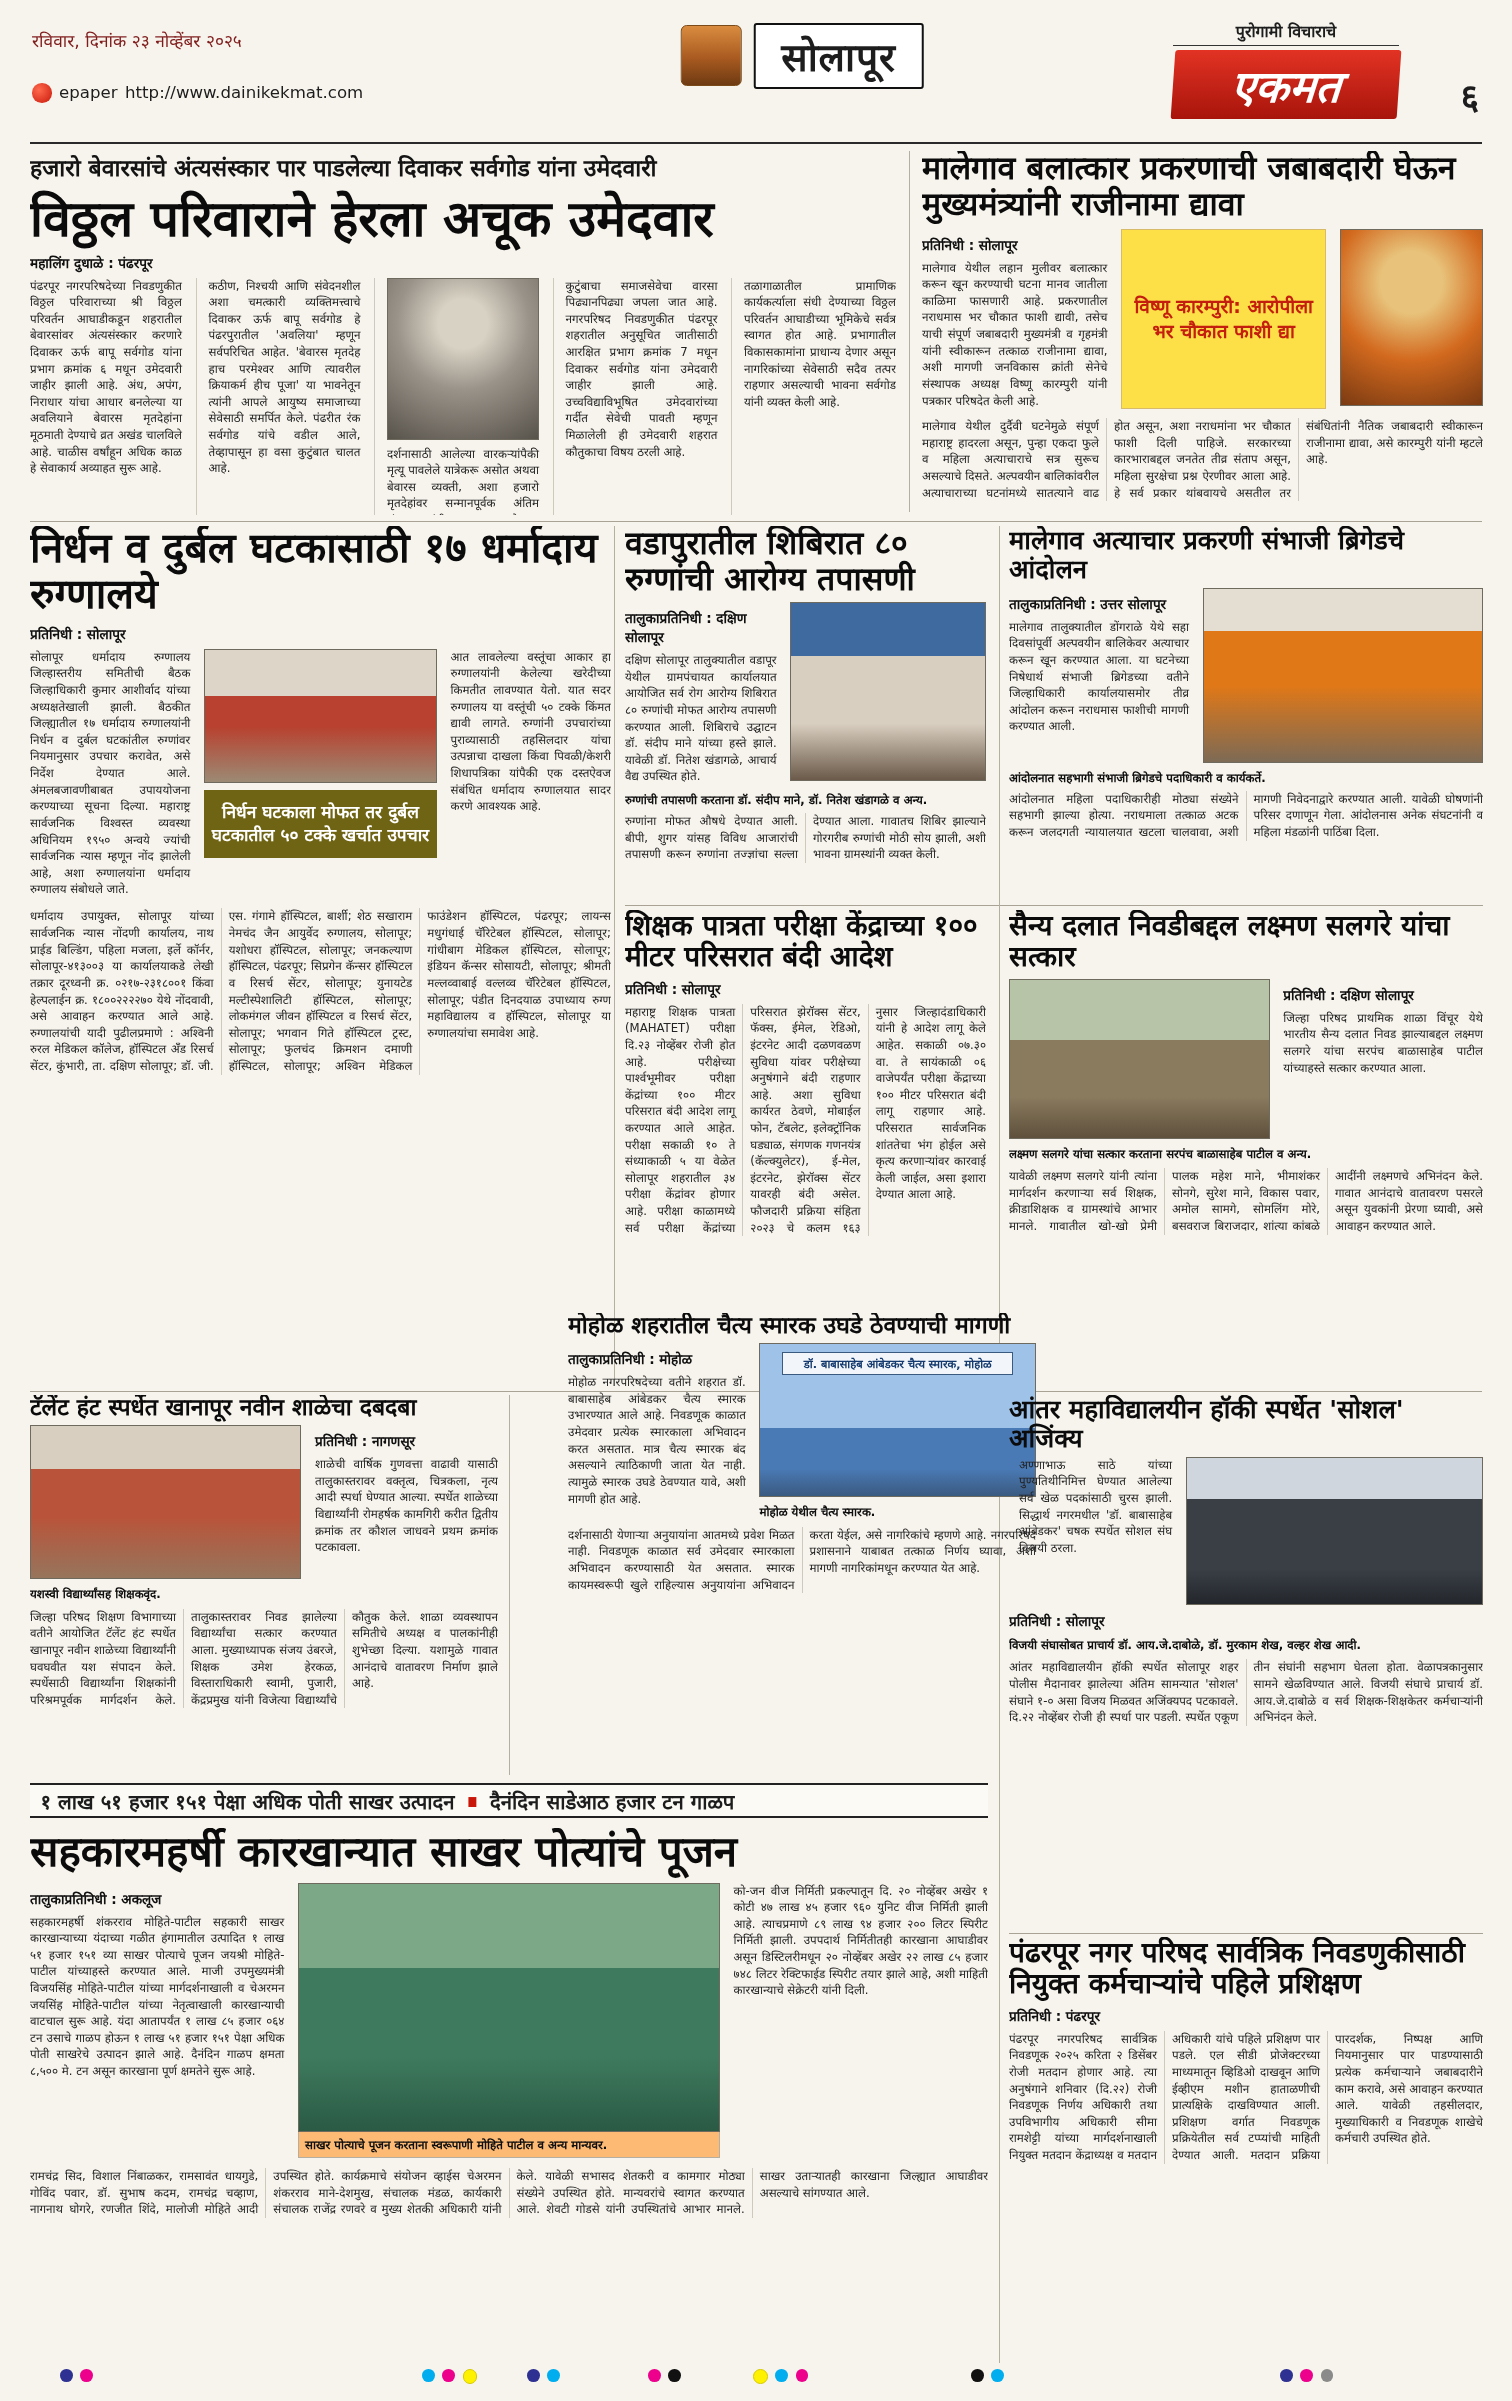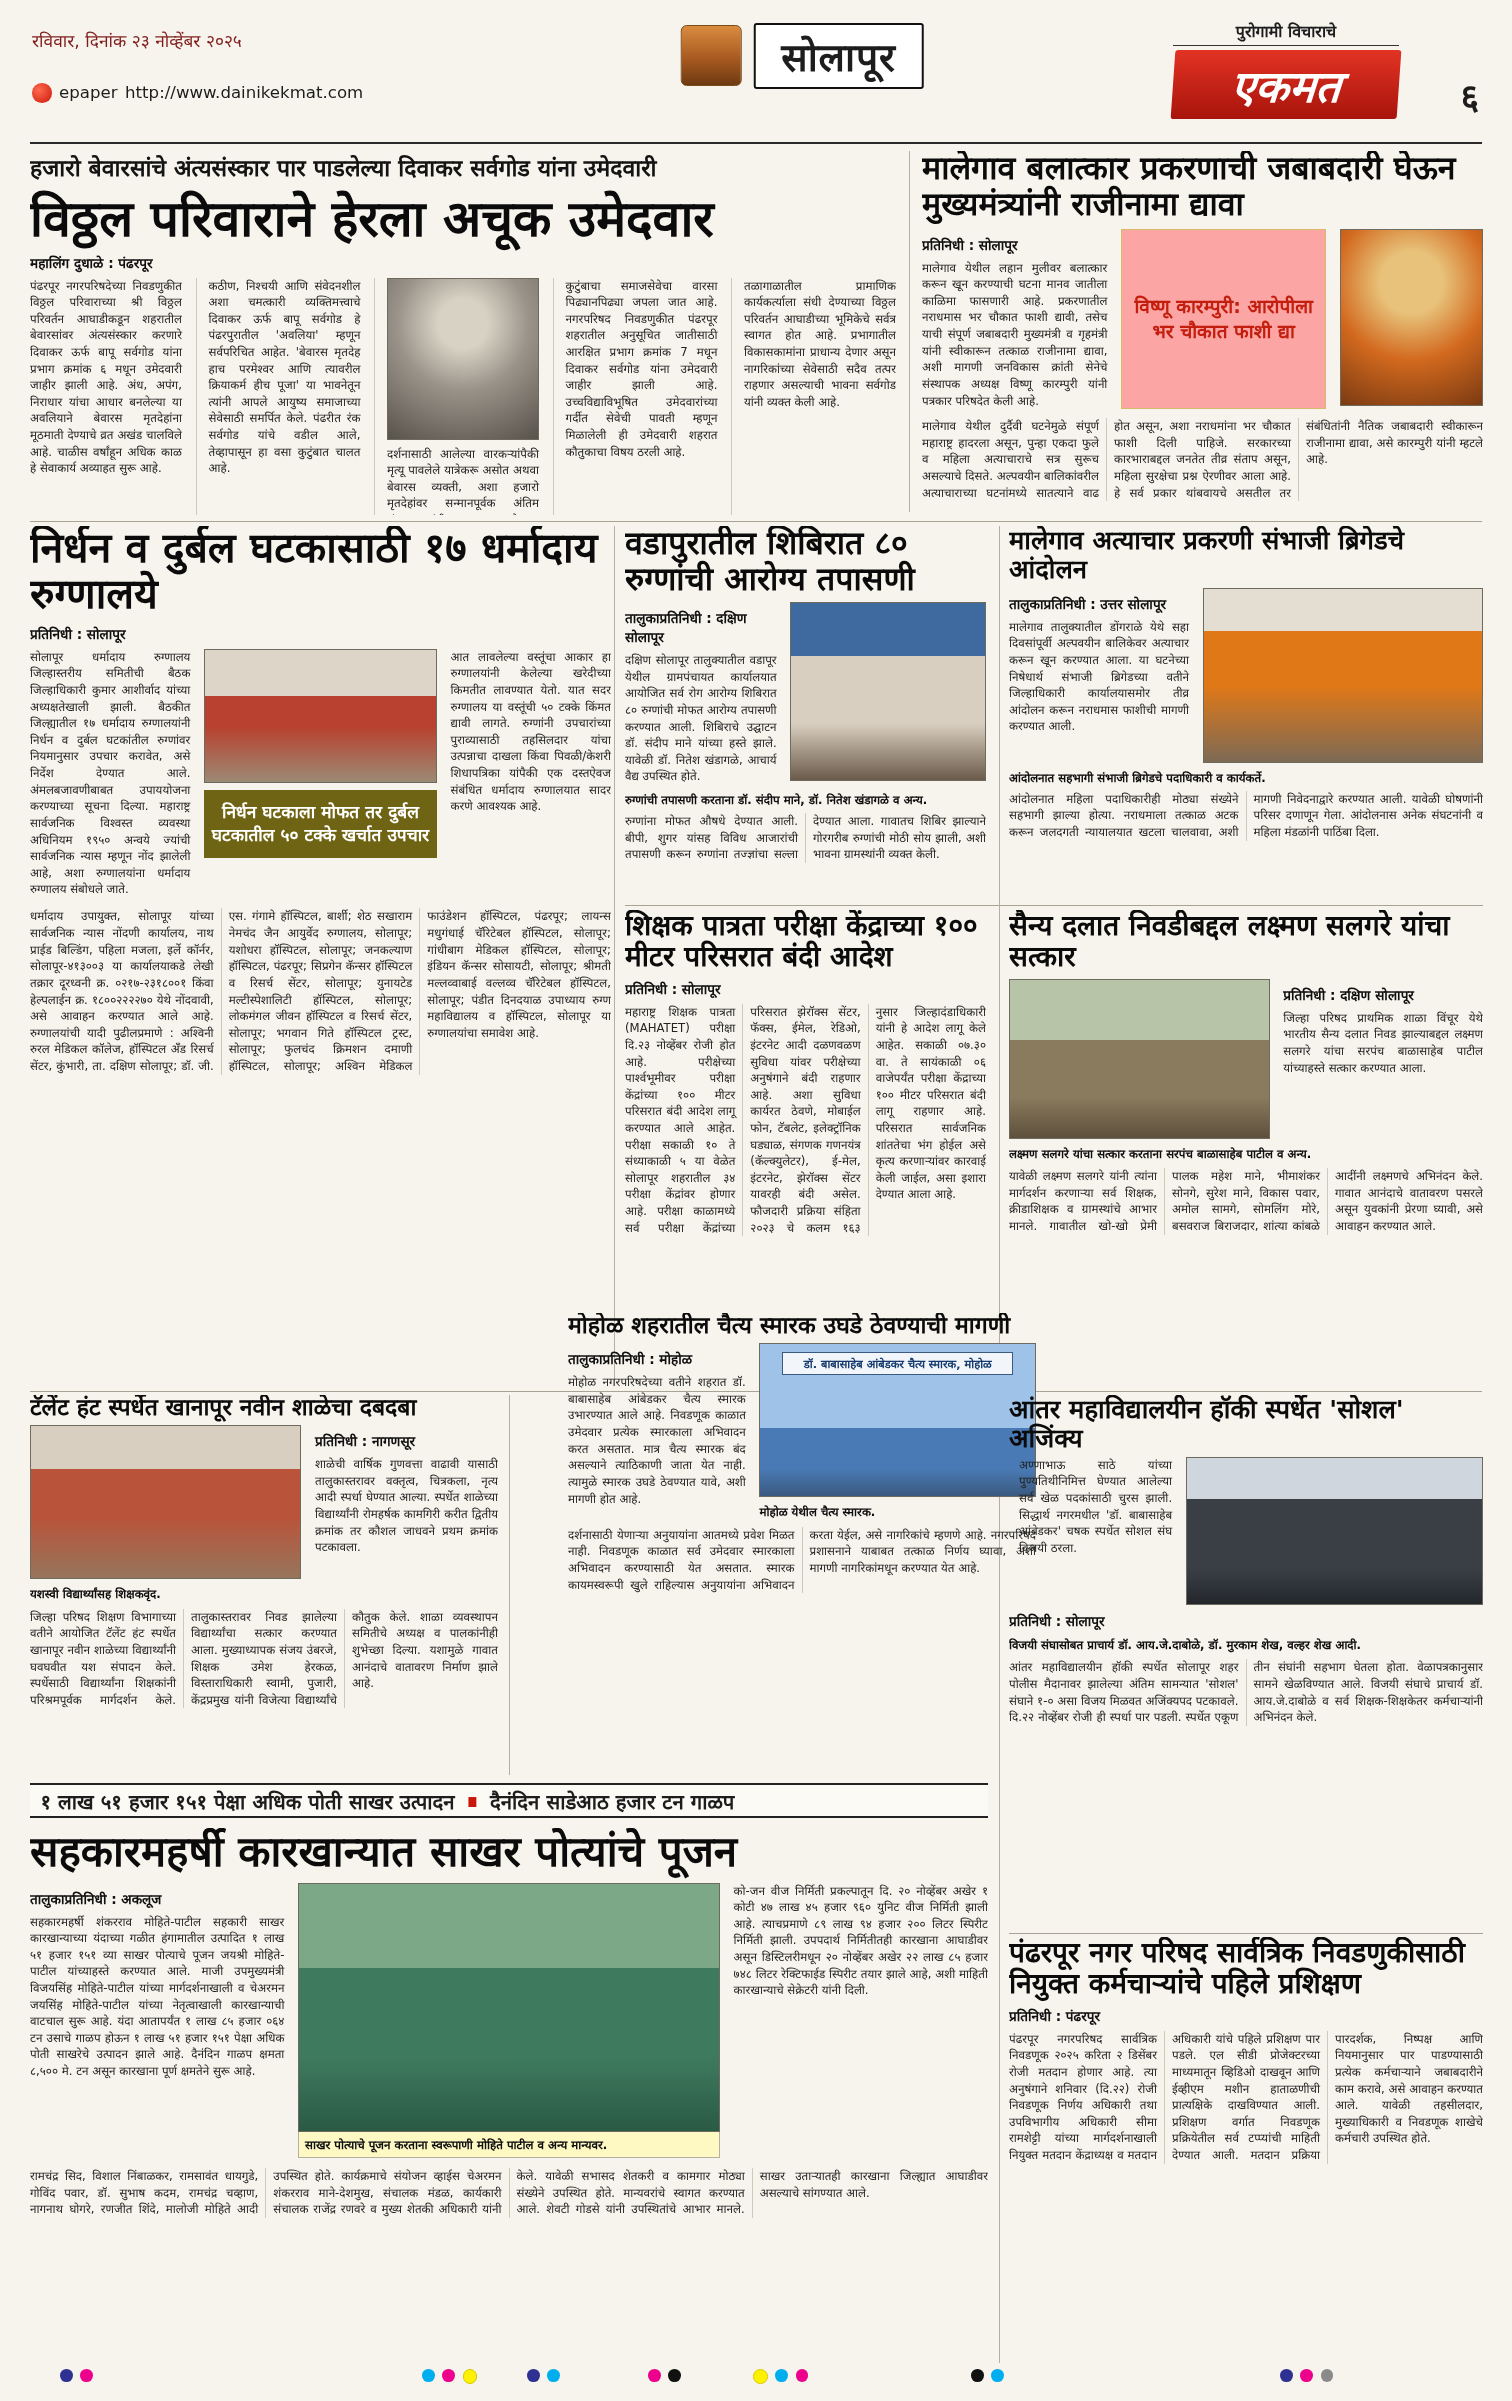--- a/index.html
+++ b/index.html
@@ -44,21 +44,21 @@
   .ph-garland{width:143px;height:177px;background:radial-gradient(circle at 50% 30%,#e8c27a 0 22%,#d2691e 55%,#7a3a12 100%);}
   .ph-ward{height:134px;background:linear-gradient(180deg,#ddd5c8 0 35%,#b8412f 35% 58%,#9c8a74 100%);}
   .ph-camp{height:179px;background:linear-gradient(180deg,#3e6aa0 0 30%,#d9cfc0 30% 68%,#6b5a4a 100%);}
   .ph-protest{height:175px;background:linear-gradient(180deg,#e3ddd2 0 24%,#e07818 24% 56%,#7d6a55 100%);}
   .ph-army{height:160px;background:linear-gradient(180deg,#b8c4a8 0 38%,#8a7a5e 38% 74%,#5e503c 100%);}
   .ph-school{height:154px;background:linear-gradient(180deg,#d9cfc0 0 28%,#b9543a 28% 60%,#96755c 100%);}
   .ph-building{height:154px;position:relative;background:linear-gradient(180deg,#9fc3e8 0 55%,#4a7ab5 55% 82%,#3a5a80 100%);}
   .bldg-sign{position:absolute;left:8%;top:7.5px;right:8%;background:#f2f6fb;color:#143a6e;font-size:11.3px;font-weight:700;text-align:center;padding:3px 1.5px;border:0.8px solid #3a5a80;}
   .ph-team{height:148px;background:linear-gradient(180deg,#cfd6dd 0 28%,#3a3f46 28% 76%,#23272c 100%);}
   .ph-factory{height:249px;background:linear-gradient(180deg,#7da888 0 34%,#3e7a5e 34% 70%,#2a5a44 100%);}
-  .subhead-box{background:#fca5a5;border:0.8px solid #d8bb6a;color:#c41f0e;font-size:19px;font-weight:700;
+  .subhead-box{background:#fde047;border:0.8px solid #d8bb6a;color:#c41f0e;font-size:19px;font-weight:700;
                line-height:1.3;padding:10.5px 9px;text-align:center;display:flex;align-items:center;justify-content:center;}
   .highlight-box{margin-top:7.5px;background:#6f6414;color:#fff;font-size:17.3px;font-weight:700;line-height:1.35;
                  text-align:center;padding:10.5px 7.5px;}
   .banner{position:absolute;left:30px;top:1783px;width:958px;height:35px;border-top:2.3px solid #222;border-bottom:2.3px solid #222;
           display:flex;align-items:center;gap:12px;font-size:20.3px;font-weight:700;padding:0 10.5px;box-sizing:border-box;background:#fbfaf5;}
   .banner .sep{color:#c9180a;font-size:18px;}
   .dots{position:absolute;top:2369px;display:flex;gap:7.5px;}
   .dot{width:12.8px;height:12.8px;border-radius:50%;display:inline-block;}
 </style>
 </head>
@@ -241,21 +241,21 @@
 
   <section class="article" style="left:30px;top:1828px;width:958px;height:536px;">
     <h2 class="hl" style="font-size:42px;">सहकारमहर्षी कारखान्यात साखर पोत्यांचे पूजन</h2>
     <div class="row" style="margin-top:7.5px;">
       <div class="col">
         <div class="byline">तालुकाप्रतिनिधी : अकलूज</div>
         <div class="bt">सहकारमहर्षी शंकरराव मोहिते-पाटील सहकारी साखर कारखान्याच्या यंदाच्या गळीत हंगामातील उत्पादित १ लाख ५१ हजार १५१ व्या साखर पोत्याचे पूजन जयश्री मोहिते-पाटील यांच्याहस्ते करण्यात आले. माजी उपमुख्यमंत्री विजयसिंह मोहिते-पाटील यांच्या मार्गदर्शनाखाली व चेअरमन जयसिंह मोहिते-पाटील यांच्या नेतृत्वाखाली कारखान्याची वाटचाल सुरू आहे. यंदा आतापर्यंत १ लाख ८५ हजार ०६४ टन उसाचे गाळप होऊन १ लाख ५१ हजार १५१ पेक्षा अधिक पोती साखरेचे उत्पादन झाले आहे. दैनंदिन गाळप क्षमता ८,५०० मे. टन असून कारखाना पूर्ण क्षमतेने सुरू आहे.</div>
       </div>
       <div style="flex:0 0 422px;">
         <div class="photo ph-factory"></div>
-        <div class="caption" style="background:#fef9c3;padding:4.5px 6px;margin-top:0;border:0.8px solid #b5afa2;border-top:none;">साखर पोत्याचे पूजन करताना स्वरूपाणी मोहिते पाटील व अन्य मान्यवर.</div>
+        <div class="caption" style="background:#fdba74;padding:4.5px 6px;margin-top:0;border:0.8px solid #b5afa2;border-top:none;">साखर पोत्याचे पूजन करताना स्वरूपाणी मोहिते पाटील व अन्य मान्यवर.</div>
       </div>
       <div class="col bt">को-जन वीज निर्मिती प्रकल्पातून दि. २० नोव्हेंबर अखेर १ कोटी ४७ लाख ४५ हजार ९६० युनिट वीज निर्मिती झाली आहे. त्याचप्रमाणे ८९ लाख ९४ हजार २०० लिटर स्पिरीट निर्मिती झाली. उपपदार्थ निर्मितीतही कारखाना आघाडीवर असून डिस्टिलरीमधून २० नोव्हेंबर अखेर २२ लाख ८५ हजार ७४८ लिटर रेक्टिफाईड स्पिरीट तयार झाले आहे, अशी माहिती कारखान्याचे सेक्रेटरी यांनी दिली.</div>
     </div>
     <div class="cols-4 bt" style="margin-top:10.5px;">रामचंद्र सिद, विशाल निंबाळकर, रामसावंत धायगुडे, गोविंद पवार, डॉ. सुभाष कदम, रामचंद्र चव्हाण, नागनाथ घोगरे, रणजीत शिंदे, मालोजी मोहिते आदी उपस्थित होते. कार्यक्रमाचे संयोजन व्हाईस चेअरमन शंकरराव माने-देशमुख, संचालक मंडळ, कार्यकारी संचालक राजेंद्र रणवरे व मुख्य शेतकी अधिकारी यांनी केले. यावेळी सभासद शेतकरी व कामगार मोठ्या संख्येने उपस्थित होते. मान्यवरांचे स्वागत करण्यात आले. शेवटी गोडसे यांनी उपस्थितांचे आभार मानले. साखर उताऱ्यातही कारखाना जिल्ह्यात आघाडीवर असल्याचे सांगण्यात आले.</div>
   </section>
 
   <section class="article" style="left:1009px;top:1937px;width:474px;height:426px;">
     <h2 class="hl hl-md">पंढरपूर नगर परिषद सार्वत्रिक निवडणुकीसाठी नियुक्त कर्मचाऱ्यांचे पहिले प्रशिक्षण</h2>
     <div class="byline">प्रतिनिधी : पंढरपूर</div>
     <div class="cols-3 bt">पंढरपूर नगरपरिषद सार्वत्रिक निवडणूक २०२५ करिता २ डिसेंबर रोजी मतदान होणार आहे. त्या अनुषंगाने शनिवार (दि.२२) रोजी निवडणूक निर्णय अधिकारी तथा उपविभागीय अधिकारी सीमा रामशेट्टी यांच्या मार्गदर्शनाखाली नियुक्त मतदान केंद्राध्यक्ष व मतदान अधिकारी यांचे पहिले प्रशिक्षण पार पडले. एल सीडी प्रोजेक्टरच्या माध्यमातून व्हिडिओ दाखवून आणि ईव्हीएम मशीन हाताळणीची प्रात्यक्षिके दाखविण्यात आली. प्रशिक्षण वर्गात निवडणूक प्रक्रियेतील सर्व टप्प्यांची माहिती देण्यात आली. मतदान प्रक्रिया पारदर्शक, निष्पक्ष आणि नियमानुसार पार पाडण्यासाठी प्रत्येक कर्मचाऱ्याने जबाबदारीने काम करावे, असे आवाहन करण्यात आले. यावेळी तहसीलदार, मुख्याधिकारी व निवडणूक शाखेचे कर्मचारी उपस्थित होते.</div>

